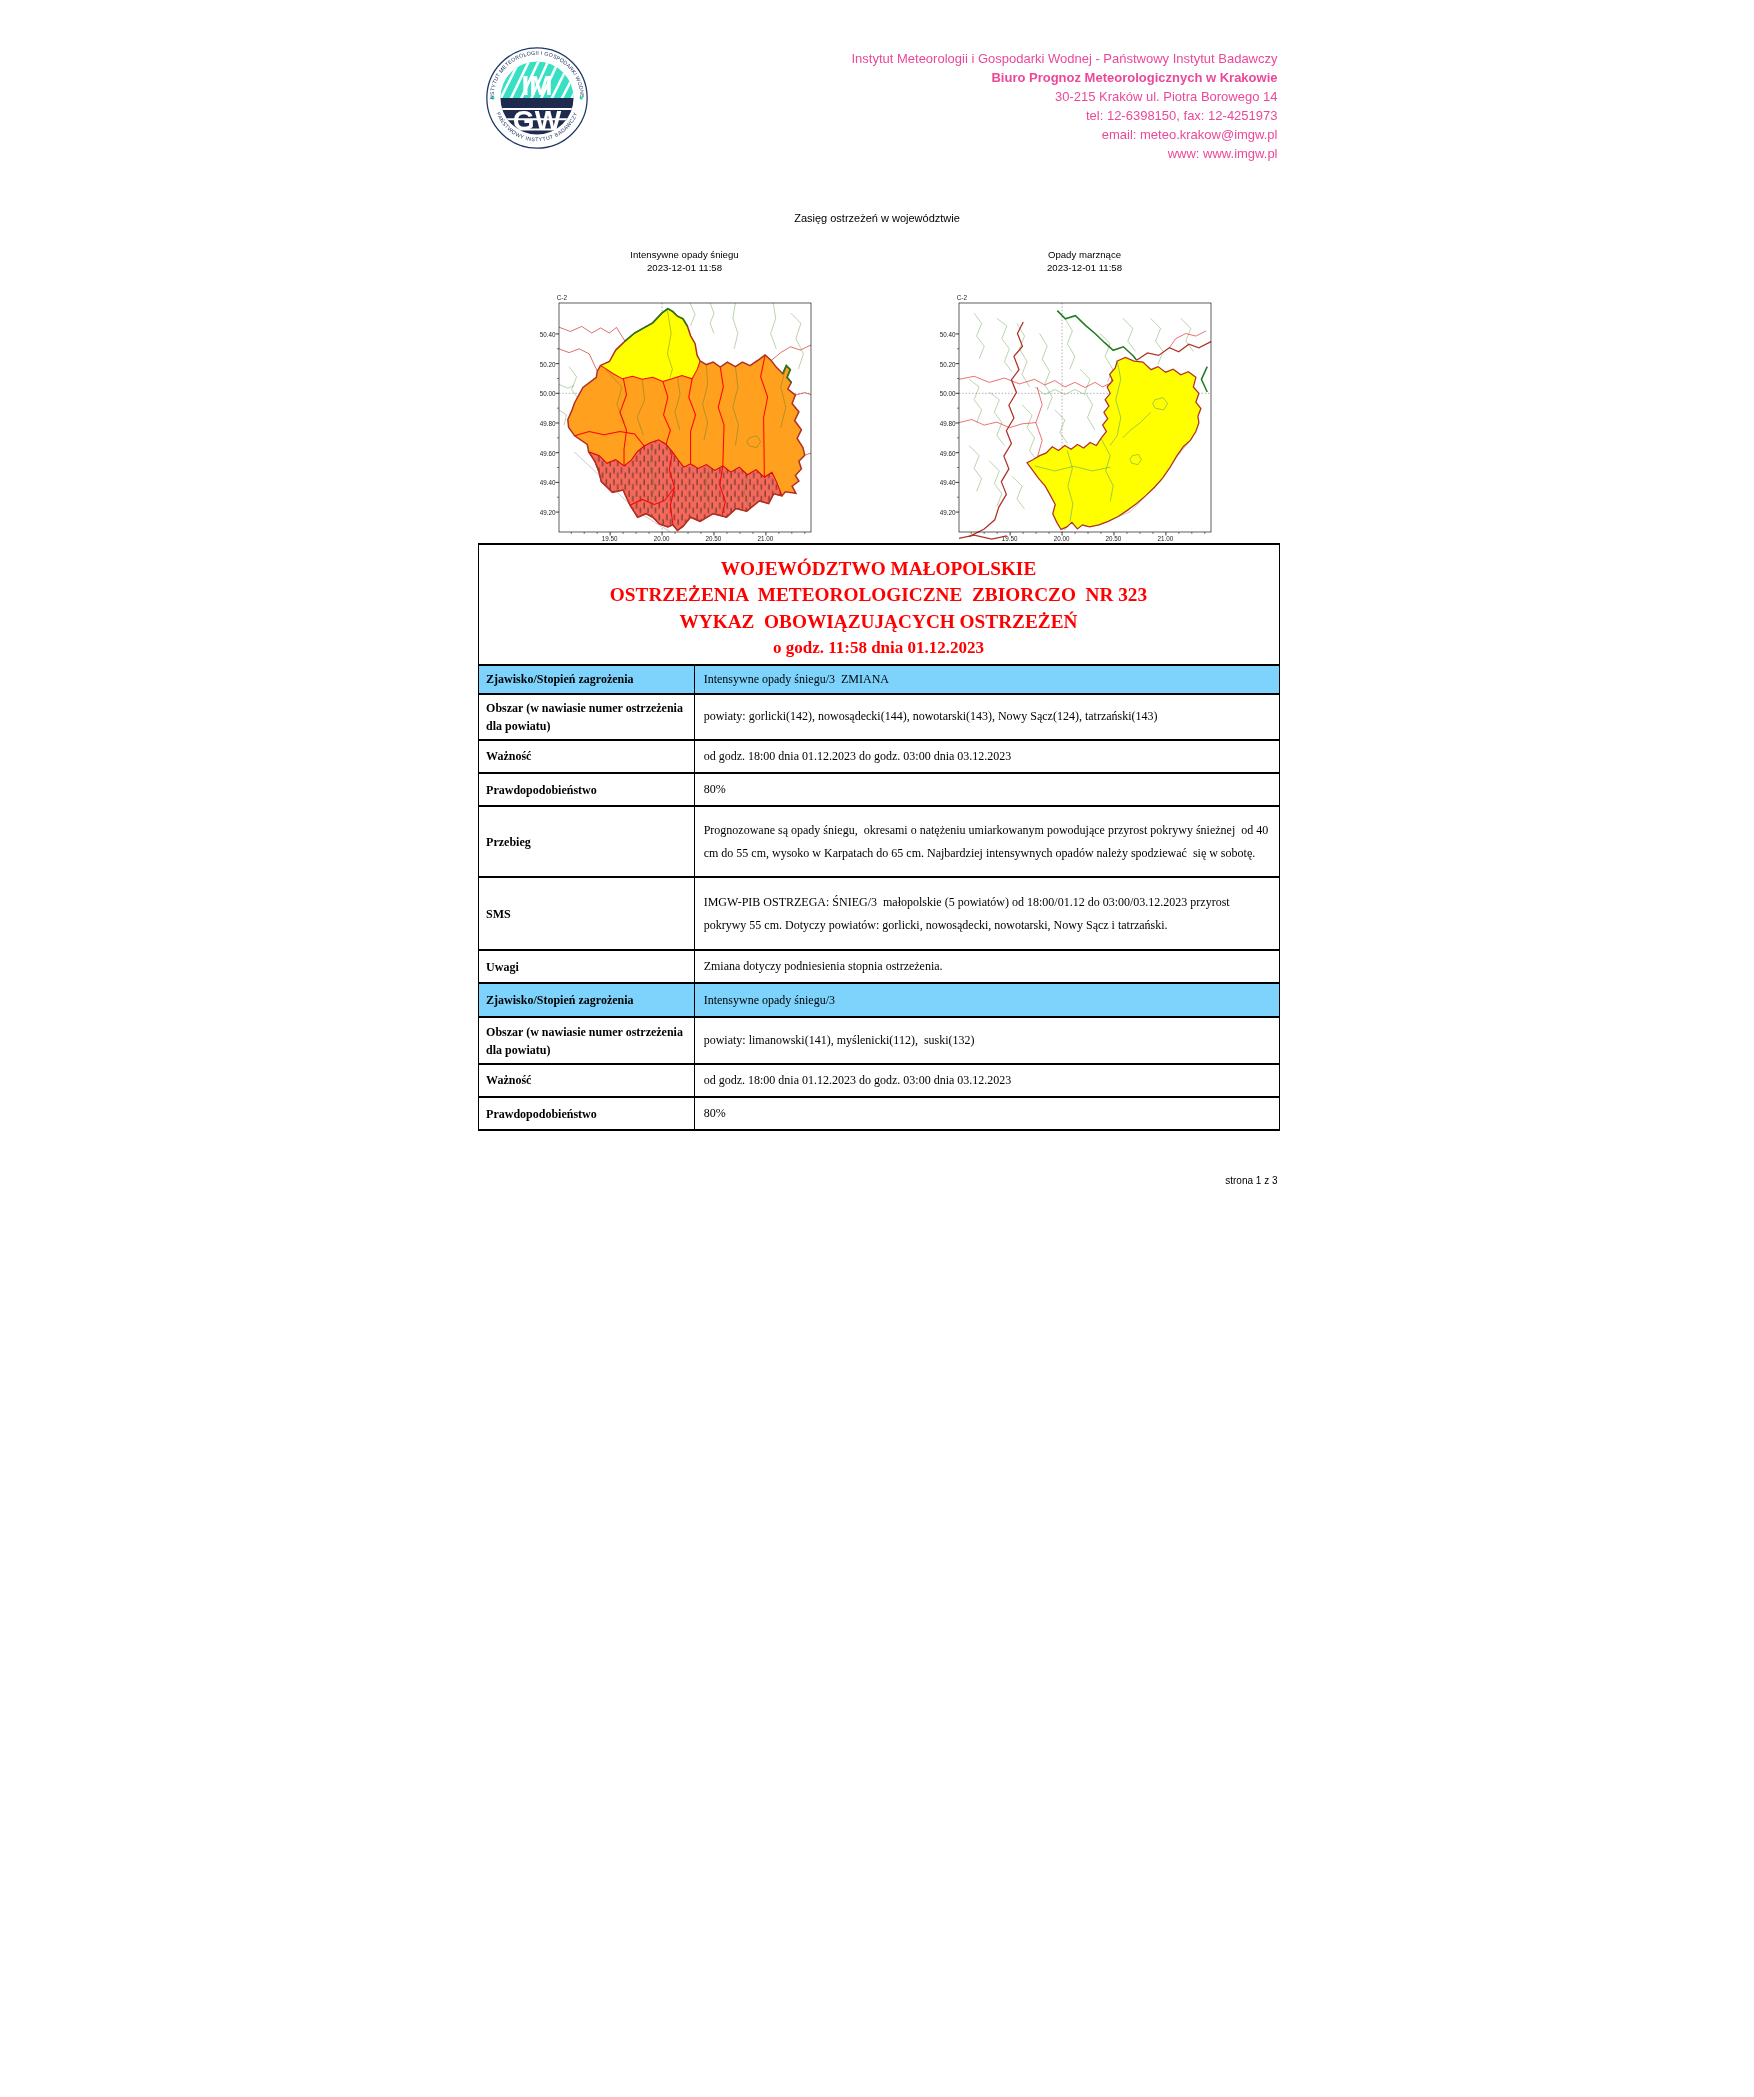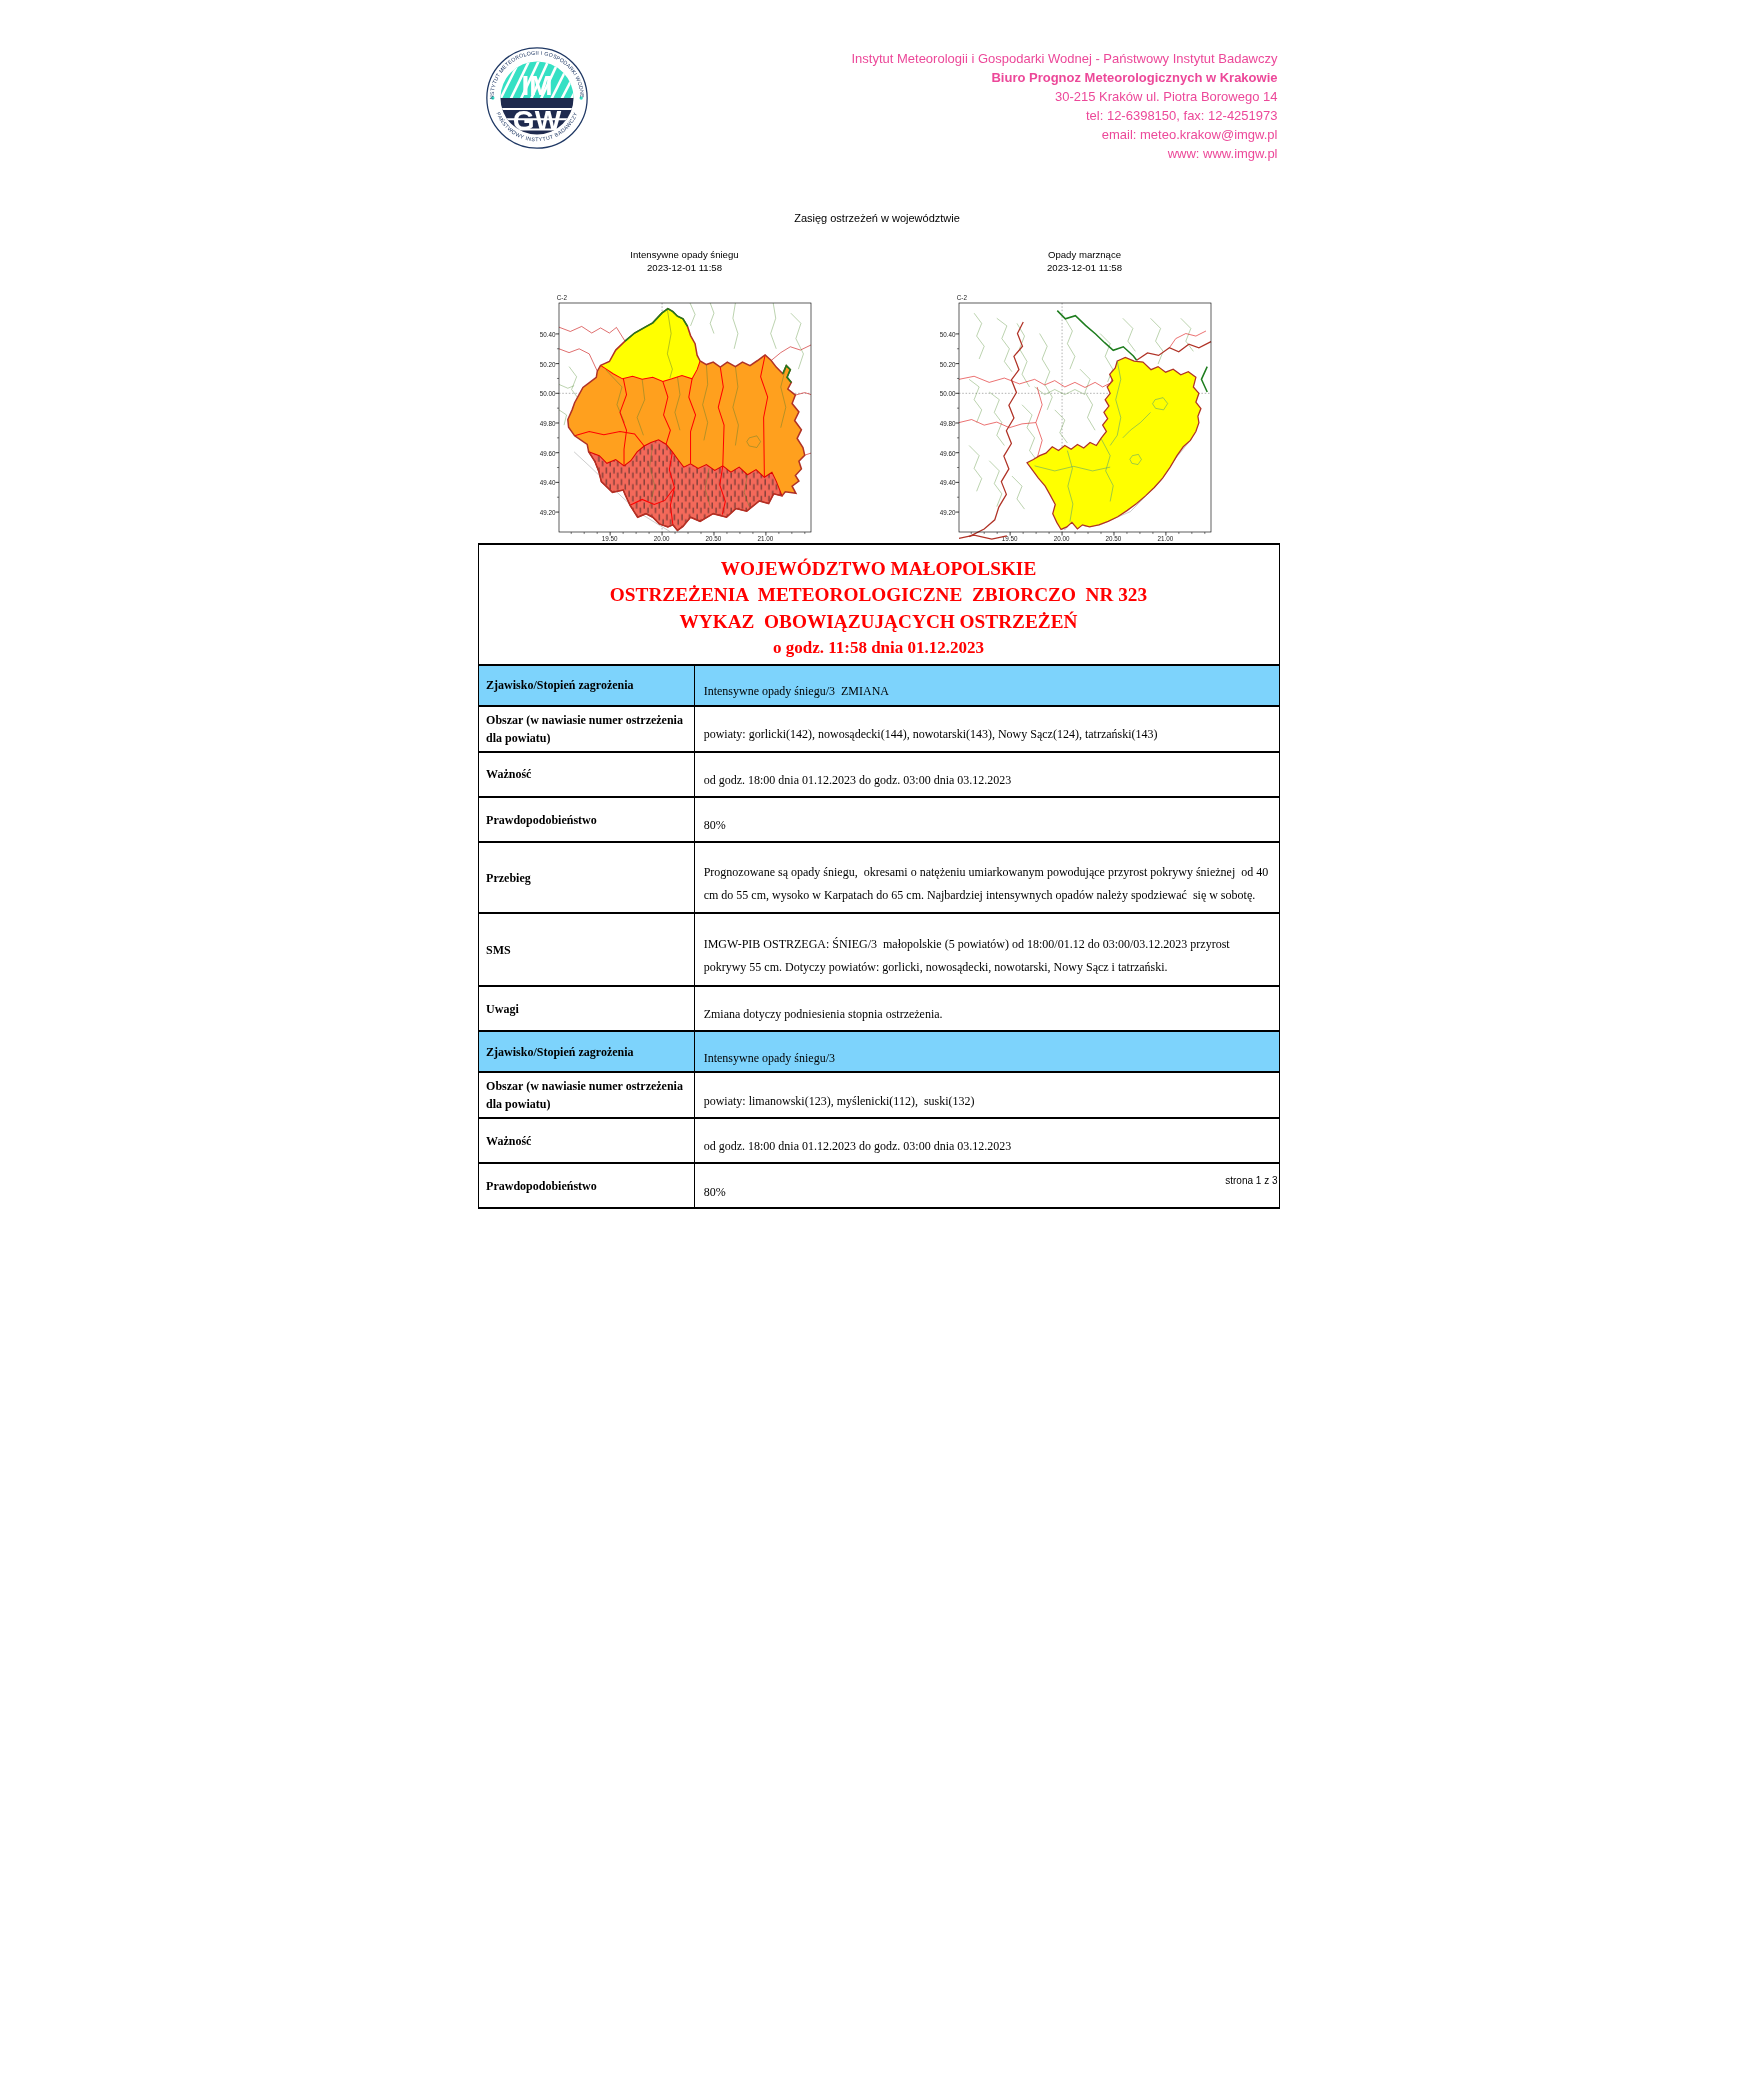--- a/index.html
+++ b/index.html
@@ -36,21 +36,21 @@
   .wtable{position:absolute;left:39px;top:543px;width:800px;background:#fff;
           border:1.3px solid #000;border-top-width:2.5px;border-bottom-width:2.5px;
           font-family:"Liberation Serif",serif;}
   .wtitle{min-height:105px;padding:11px 4.2px 2.5px 4.2px;text-align:center;color:#FF0000;}
   .wtitle div{font-weight:bold;font-size:19.3px;line-height:26.4px;white-space:pre-wrap;}
   .wtitle div.small{font-size:17px;}
   .trow{display:grid;grid-template-columns:216px 1fr;border-top:2.1px solid #000;align-items:stretch;}
   .tlabel{border-right:0.8px solid #000;padding:4.2px 5.9px 4.2px 7.6px;font-weight:bold;
           font-size:12px;line-height:1.5;display:flex;align-items:center;}
   .tvalue{padding:4.2px 7.6px 4.2px 9.2px;font-size:12px;line-height:1.9;display:flex;align-items:center;
-          white-space:pre-wrap;margin-top:12px;}
+          white-space:pre-wrap;}
   .trow.hl{background:#7dd3fc;}
   .trow.hl .tvalue{line-height:1.5;}
 
   .page-footer{position:absolute;right:38px;top:1175px;font-size:10px;color:#000;}
 </style>
 </head>
 <body>
 
 <div class="page">
 
@@ -395,21 +395,21 @@
     <div class="trow" style="min-height:25px">
       <div class="tlabel">Uwagi</div>
       <div class="tvalue">Zmiana dotyczy podniesienia stopnia ostrzeżenia.</div>
     </div>
     <div class="trow hl" style="min-height:32px">
       <div class="tlabel">Zjawisko/Stopień zagrożenia</div>
       <div class="tvalue">Intensywne opady śniegu/3</div>
     </div>
     <div class="trow" style="min-height:37px">
       <div class="tlabel">Obszar (w nawiasie numer ostrzeżenia dla powiatu)</div>
-      <div class="tvalue">powiaty: limanowski(123), myślenicki(112),  suski(132)</div>
+      <div class="tvalue">powiaty: limanowski(141), myślenicki(112),  suski(132)</div>
     </div>
     <div class="trow" style="min-height:25px">
       <div class="tlabel">Ważność</div>
       <div class="tvalue">od godz. 18:00 dnia 01.12.2023 do godz. 03:00 dnia 03.12.2023</div>
     </div>
     <div class="trow" style="min-height:20px">
       <div class="tlabel">Prawdopodobieństwo</div>
       <div class="tvalue">80%</div>
     </div>
   </div>

